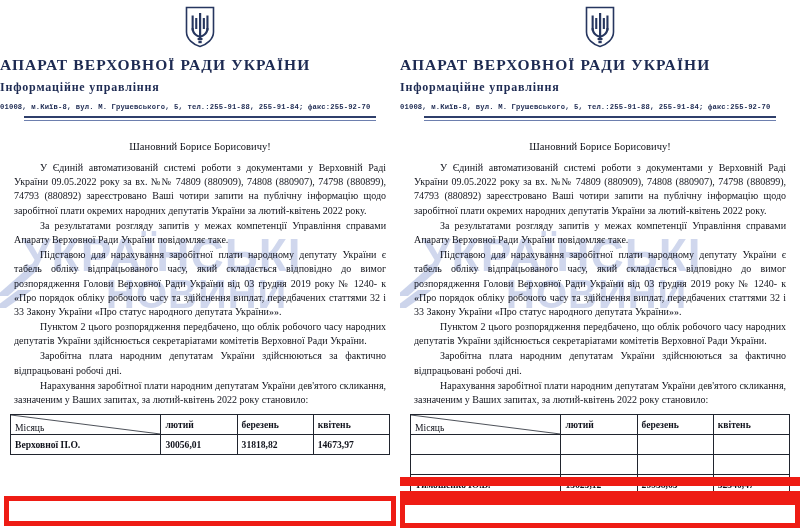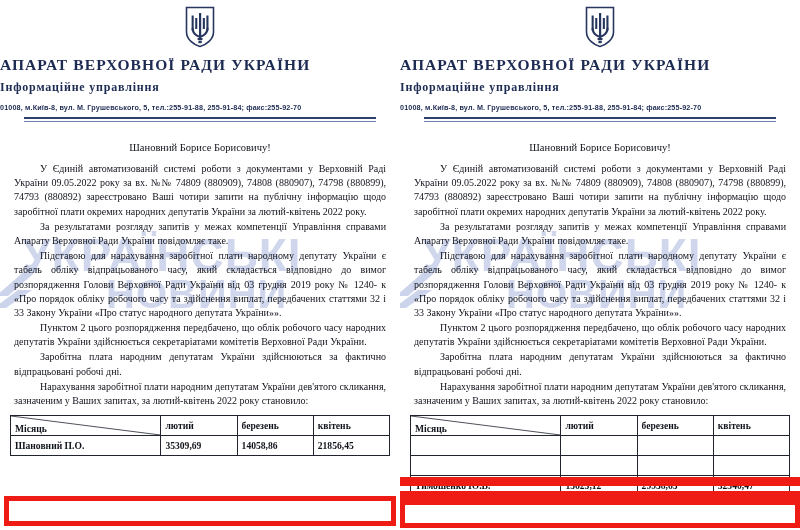--- a/index.html
+++ b/index.html
@@ -104,21 +104,21 @@
     color: #1d2a52;
     letter-spacing: .8px;
     font-family: "Liberation Serif", serif;
   }
   .org-addr {
     margin-top: 8px;
     font-size: 7.2px;
     font-weight: bold;
     color: #1d2a52;
     letter-spacing: .15px;
-    font-family: Liberation Sans, sans-serif;
+    font-family: Liberation Mono, monospace;
   }
   .rule {
     margin: 5px 24px 0 24px;
     border-top: 2.5px solid #2f3f6b;
     border-bottom: 1px solid #6d7fae;
     height: 2px;
   }
 
   
   .doc-body {
@@ -184,21 +184,21 @@
     position: absolute;
     right: 4px;
     top: 17px;
     font-weight: bold;
     font-size: 9.6px;
   }
   .corner-month {
     position: absolute;
     left: 4px;
     bottom: 1px;
-    font-weight: bold;
+    font-weight: normal;
     font-size: 9.6px;
   }
   .col-name { width: 41%; }
   .col-m    { width: 19.6%; }
 
   
   .red-box {
     position: absolute;
     border: 5px solid #ee1c14;
     box-sizing: border-box;
@@ -273,24 +273,24 @@
             <line x1="0" y1="0" x2="100" y2="30" stroke="#20242e" stroke-width="0.8" vector-effect="non-scaling-stroke"></line>
           </svg>
           <span class="corner-pib">ПІБ</span>
           <span class="corner-month">Місяць</span>
         </td>
         <td class="col-m">лютий</td>
         <td class="col-m">березень</td>
         <td class="col-m">квітень</td>
       </tr>
       <tr>
-        <td>Шановний П.О.</td>
-        <td>35309,69</td>
-        <td>14058,86</td>
-        <td>21856,45</td>
+        <td>Верховної П.О.</td>
+        <td>30056,01</td>
+        <td>31818,82</td>
+        <td>14673,97</td>
       </tr>
     </tbody>
       </table>
   </div>
 
   <div class="red-box" style="left:4px; top:496px; width:392px; height:30px;"></div>
 </div>
 
 <div class="page page-right">
 

